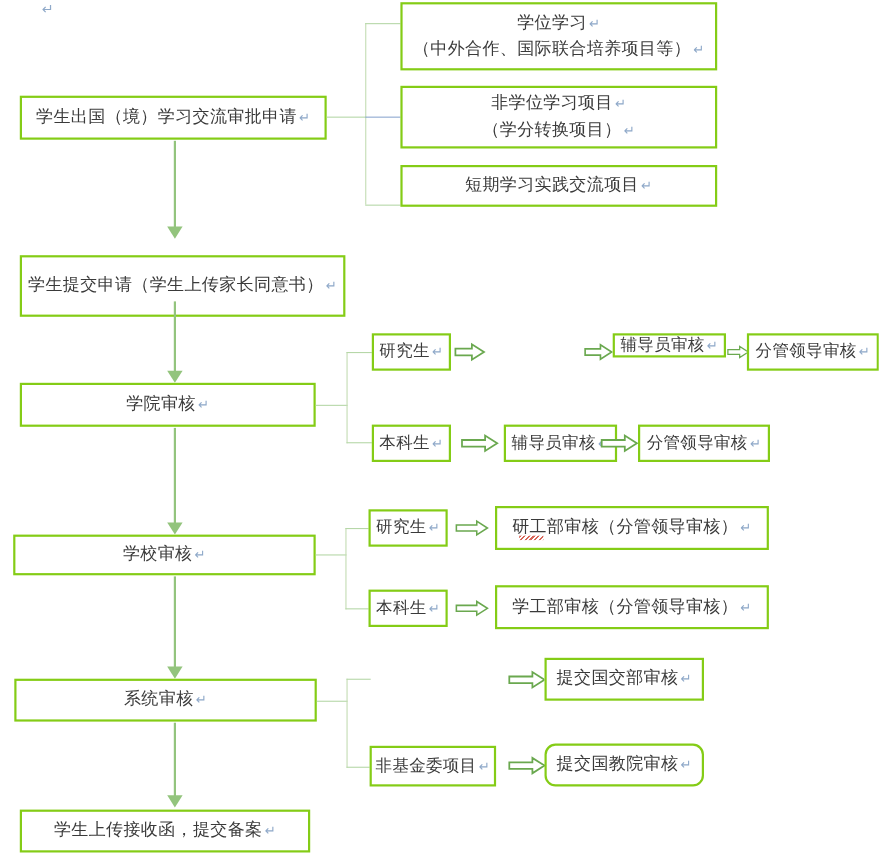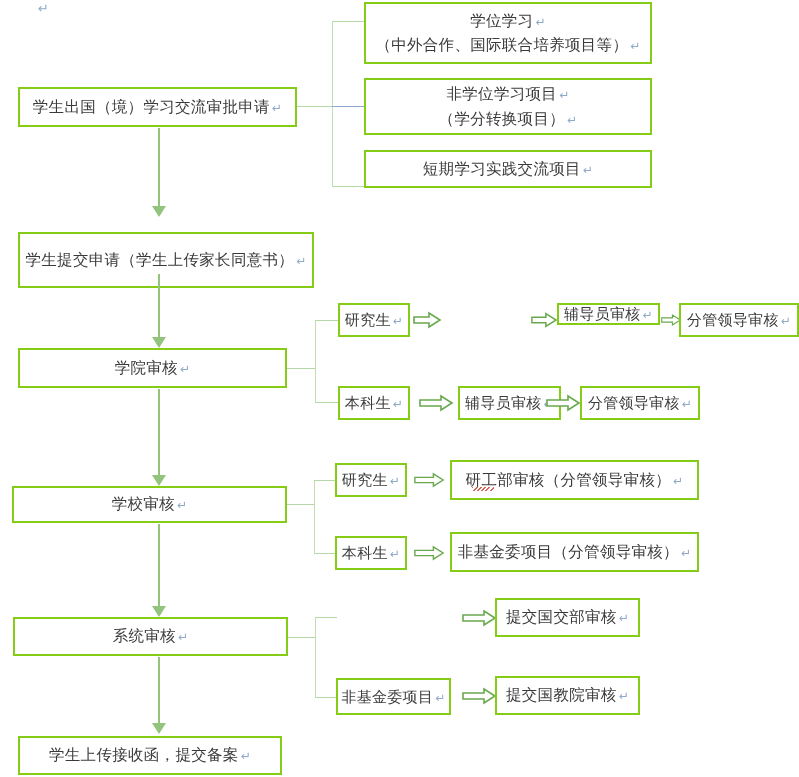--- a/index.html
+++ b/index.html
@@ -185,21 +185,21 @@
   </div>
   <div class="spell" style="left:472px; top:487px; width:22px;"></div>
 
   <div class="box" style="left:335px; top:536px; width:72px; height:34px; font-size:15px;">
     <span class="ln"><span>本科生</span><span class="pilcrow">↵</span></span>
   </div>
   <svg class="barrow" style="left:414px; top:545px;" width="30" height="16" viewBox="0 0 34 16">
     <path d="M1 5 H22 V1 L33 8 L22 15 V11 H1 Z" fill="#ffffff" stroke="#6aa84f" stroke-width="1.6"></path>
   </svg>
   <div class="box" style="left:450px; top:532px; width:249px; height:40px;">
-    <span class="ln"><span>非基金委项目（分管领导审核）</span><span class="pilcrow">↵</span></span>
+    <span class="ln"><span>学工部审核（分管领导审核）</span><span class="pilcrow">↵</span></span>
   </div>
 
   <div class="vline" style="left:158px; top:524px; width:2px; height:84px;"></div>
   <div class="arrow-down" style="left:152px; top:606px;"></div>
 
   <div class="box" style="left:13px; top:617px; width:275px; height:39px;">
     <span class="ln"><span>系统审核</span><span class="pilcrow">↵</span></span>
   </div>
 
   <div class="hline" style="left:288px; top:637px; width:28px; height:1px;"></div>
@@ -213,21 +213,21 @@
   <div class="box" style="left:495px; top:598px; width:145px; height:39px;">
     <span class="ln"><span>提交国交部审核</span><span class="pilcrow">↵</span></span>
   </div>
 
   <div class="box" style="left:336px; top:678px; width:115px; height:37px; font-size:15px;">
     <span class="ln"><span>非基金委项目</span><span class="pilcrow">↵</span></span>
   </div>
   <svg class="barrow" style="left:462px; top:688px;" width="34" height="16" viewBox="0 0 34 16">
     <path d="M1 5 H22 V1 L33 8 L22 15 V11 H1 Z" fill="#ffffff" stroke="#6aa84f" stroke-width="1.6"></path>
   </svg>
-  <div class="box" style="left:495px; top:676px; width:145px; height:39px;">
+  <div class="box" style="left:495px; top:676px; width:145px; height:39px;border-radius:10px;">
     <span class="ln"><span>提交国教院审核</span><span class="pilcrow">↵</span></span>
   </div>
 
   <div class="vline" style="left:158px; top:657px; width:2px; height:68px;"></div>
   <div class="arrow-down" style="left:152px; top:723px;"></div>
 
   <div class="box" style="left:18px; top:736px; width:264px; height:39px;">
     <span class="ln"><span>学生上传接收函，提交备案</span><span class="pilcrow">↵</span></span>
   </div>
 

